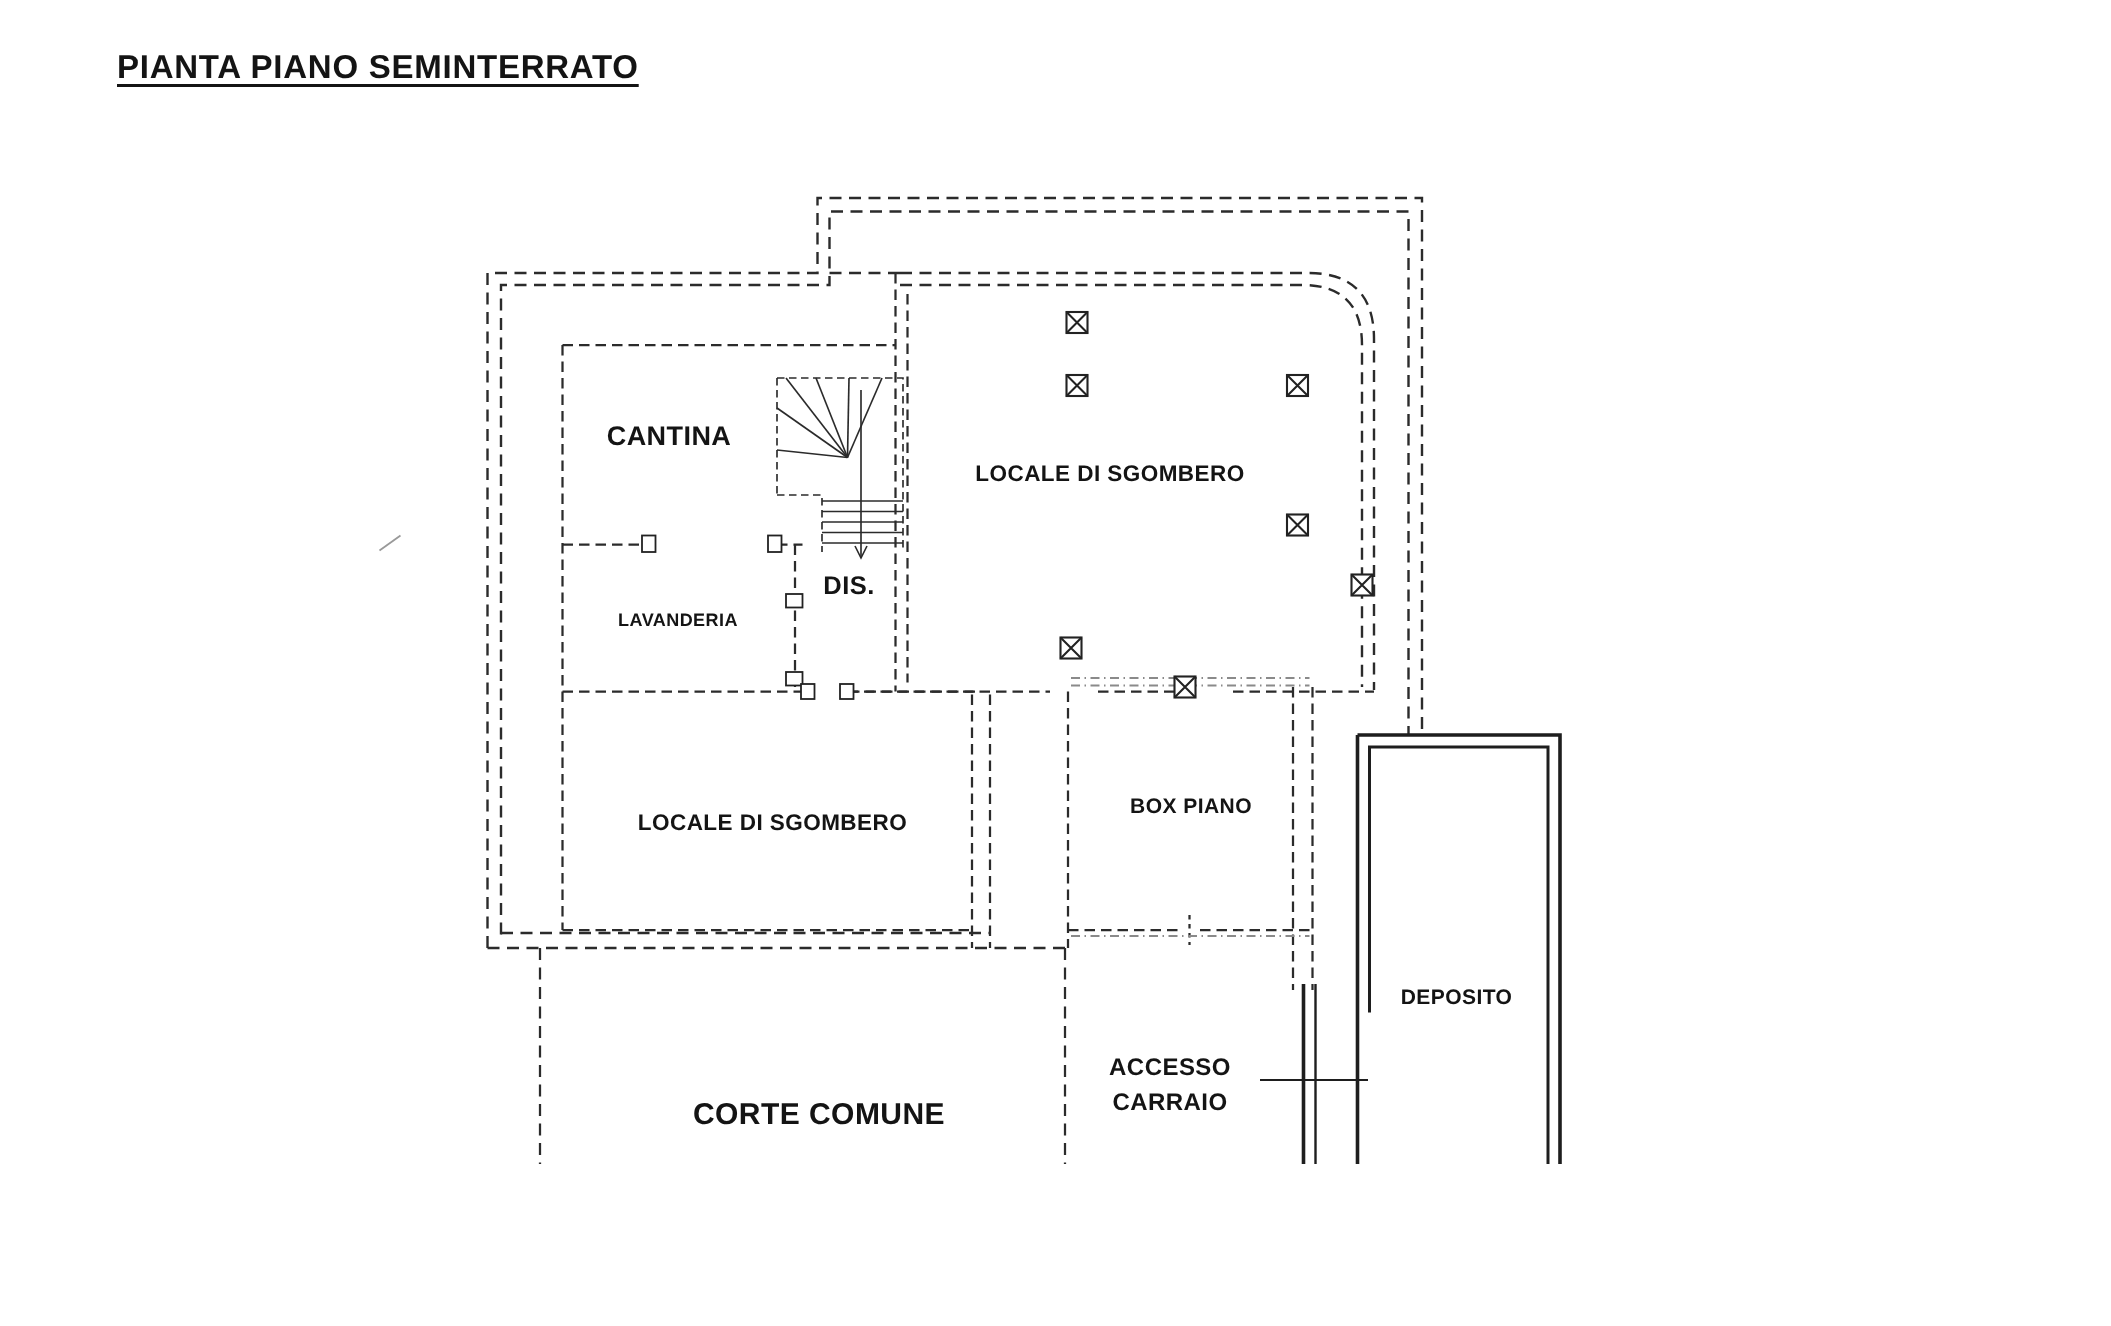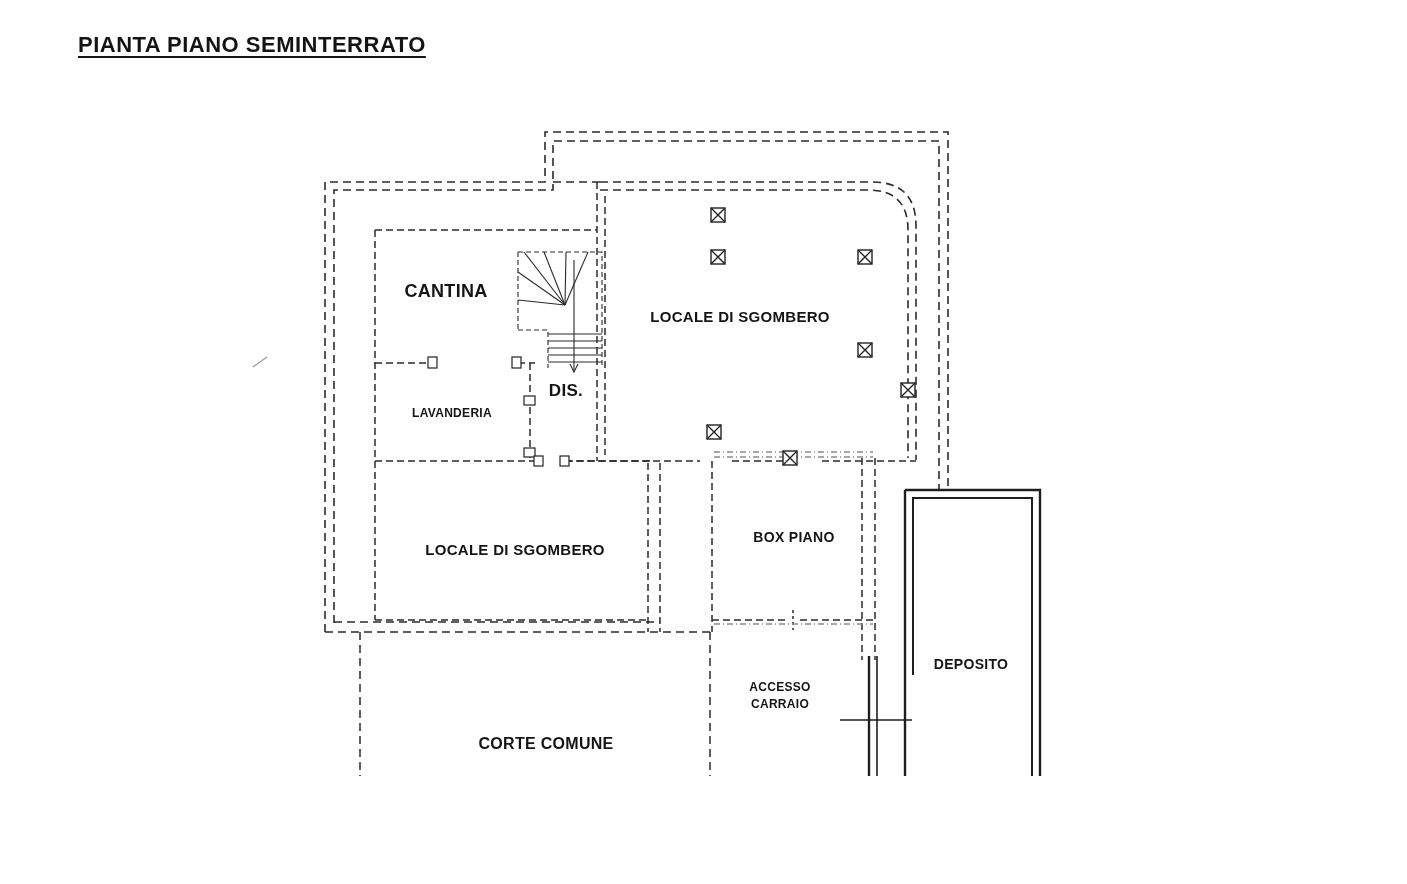--- a/index.html
+++ b/index.html
@@ -199,18 +199,18 @@
   <div class="room-label" style="left:740px; top:316px; font-size:15px;">LOCALE DI SGOMBERO</div>
 
   <div class="room-label" style="left:452px; top:413px; font-size:12px;">LAVANDERIA</div>
 
   <div class="room-label" style="left:515px; top:549px; font-size:15px;">LOCALE DI SGOMBERO</div>
 
   <div class="room-label" style="left:794px; top:537px; font-size:14px;">BOX PIANO</div>
 
   <div class="room-label" style="left:971px; top:664px; font-size:14px;">DEPOSITO</div>
 
-  <div class="room-label" style="left:546px; top:744px; font-size:16px;">CORTE COMUNE</div>
-
-  <div class="room-label multiline" style="left:780px; top:696px; font-size:12px;">ACCESSO
+  <div class="room-label" style="left:546px; top:744px; font-size:20px;">CORTE COMUNE</div>
+
+  <div class="room-label multiline" style="left:780px; top:724px; font-size:16px;">ACCESSO
 CARRAIO</div>
 
 </div>
 
 </body></html>

